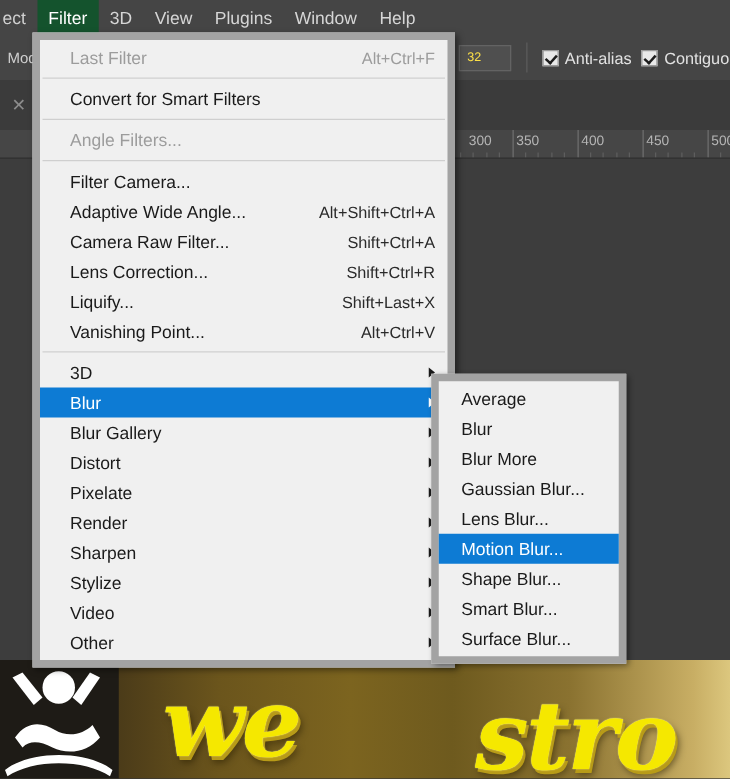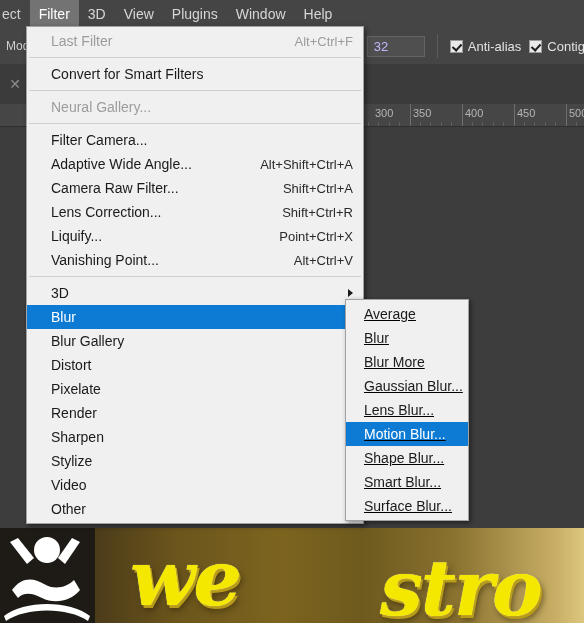--- a/index.html
+++ b/index.html
@@ -30,21 +30,21 @@
     height: 28px;
     padding: 0 9px;
     display: flex;
     align-items: center;
     font-size: 14px;
     color: #d6d6d6;
     white-space: nowrap;
   }
   .menubar-item.clipped { padding-left: 2px; color: #d0d0d0; }
   .menubar-item.active {
-    background: #737373;
+    background: #14532d;
     color: #ffffff;
   }
 
   .optionsbar {
     position: absolute;
     left: 0; top: 28px;
     width: 584px; height: 36px;
     background: #454545;
     display: flex;
     align-items: center;
@@ -61,25 +61,25 @@
     height: 36px;
     display: flex;
     align-items: center;
     gap: 8px;
   }
   .opt-label {
     font-size: 13px;
     color: #d6d6d6;
   }
   .num-field {
-    width: 58px; height: 21px;
+    width: 42px; height: 21px;
     background: #4f4f4f;
     border: 1px solid #636363;
-    color: #c4b5fd;
-    font-size: 13px;
+    color: #fde047;
+    font-size: 10px;
     display: flex;
     align-items: center;
     padding-left: 6px;
     box-sizing: border-box;
   }
   .vsep {
     width: 1px; height: 24px;
     background: #5c5c5c;
     margin: 0 4px;
   }
@@ -195,33 +195,32 @@
     letter-spacing: -2px;
     white-space: nowrap;
   }
   .word-1 { left: 130px; top: 6px; font-size: 76px; text-align: right; }
   .word-2 { left: 380px; top: 16px; font-size: 76px; }
 
   
   .menu-panel {
     position: absolute;
     background: #f0f0f0;
-    border: 1px solid #a3a3a3;
+    border: 6px solid #a3a3a3;
     box-shadow: 2px 2px 5px rgba(0,0,0,0.45);
     box-sizing: border-box;
     padding: 2px 0;
   }
   #filter-menu {
     left: 26px; top: 26px;
     width: 338px;
   }
   #blur-submenu {
     left: 345px; top: 299px;
-    width: 124px;
-    text-decoration: underline;
+    width: 156px;
   }
   .menu-item {
     position: relative;
     height: 24px;
     display: flex;
     align-items: center;
     padding: 0 10px 0 24px;
     font-size: 14px;
     color: #1a1a1a;
     white-space: nowrap;
@@ -347,42 +346,42 @@
       <span class="menu-shortcut">Alt+Ctrl+F</span>
     </div>
     <div class="menu-sep"></div>
 
     <div class="menu-item">
       <span class="menu-label">Convert for Smart Filters</span>
     </div>
     <div class="menu-sep"></div>
 
     <div class="menu-item disabled">
-      <span class="menu-label">Neural Gallery...</span>
+      <span class="menu-label">Angle Filters...</span>
     </div>
     <div class="menu-sep"></div>
 
     <div class="menu-item">
       <span class="menu-label">Filter Camera...</span>
     </div>
     <div class="menu-item">
       <span class="menu-label">Adaptive Wide Angle...</span>
       <span class="menu-shortcut">Alt+Shift+Ctrl+A</span>
     </div>
     <div class="menu-item">
       <span class="menu-label">Camera Raw Filter...</span>
       <span class="menu-shortcut">Shift+Ctrl+A</span>
     </div>
     <div class="menu-item">
       <span class="menu-label">Lens Correction...</span>
       <span class="menu-shortcut">Shift+Ctrl+R</span>
     </div>
     <div class="menu-item">
       <span class="menu-label">Liquify...</span>
-      <span class="menu-shortcut">Point+Ctrl+X</span>
+      <span class="menu-shortcut">Shift+Last+X</span>
     </div>
     <div class="menu-item">
       <span class="menu-label">Vanishing Point...</span>
       <span class="menu-shortcut">Alt+Ctrl+V</span>
     </div>
     <div class="menu-sep"></div>
 
     <div class="menu-item">
       <span class="menu-label">3D</span>
       <span class="submenu-arrow"></span>

